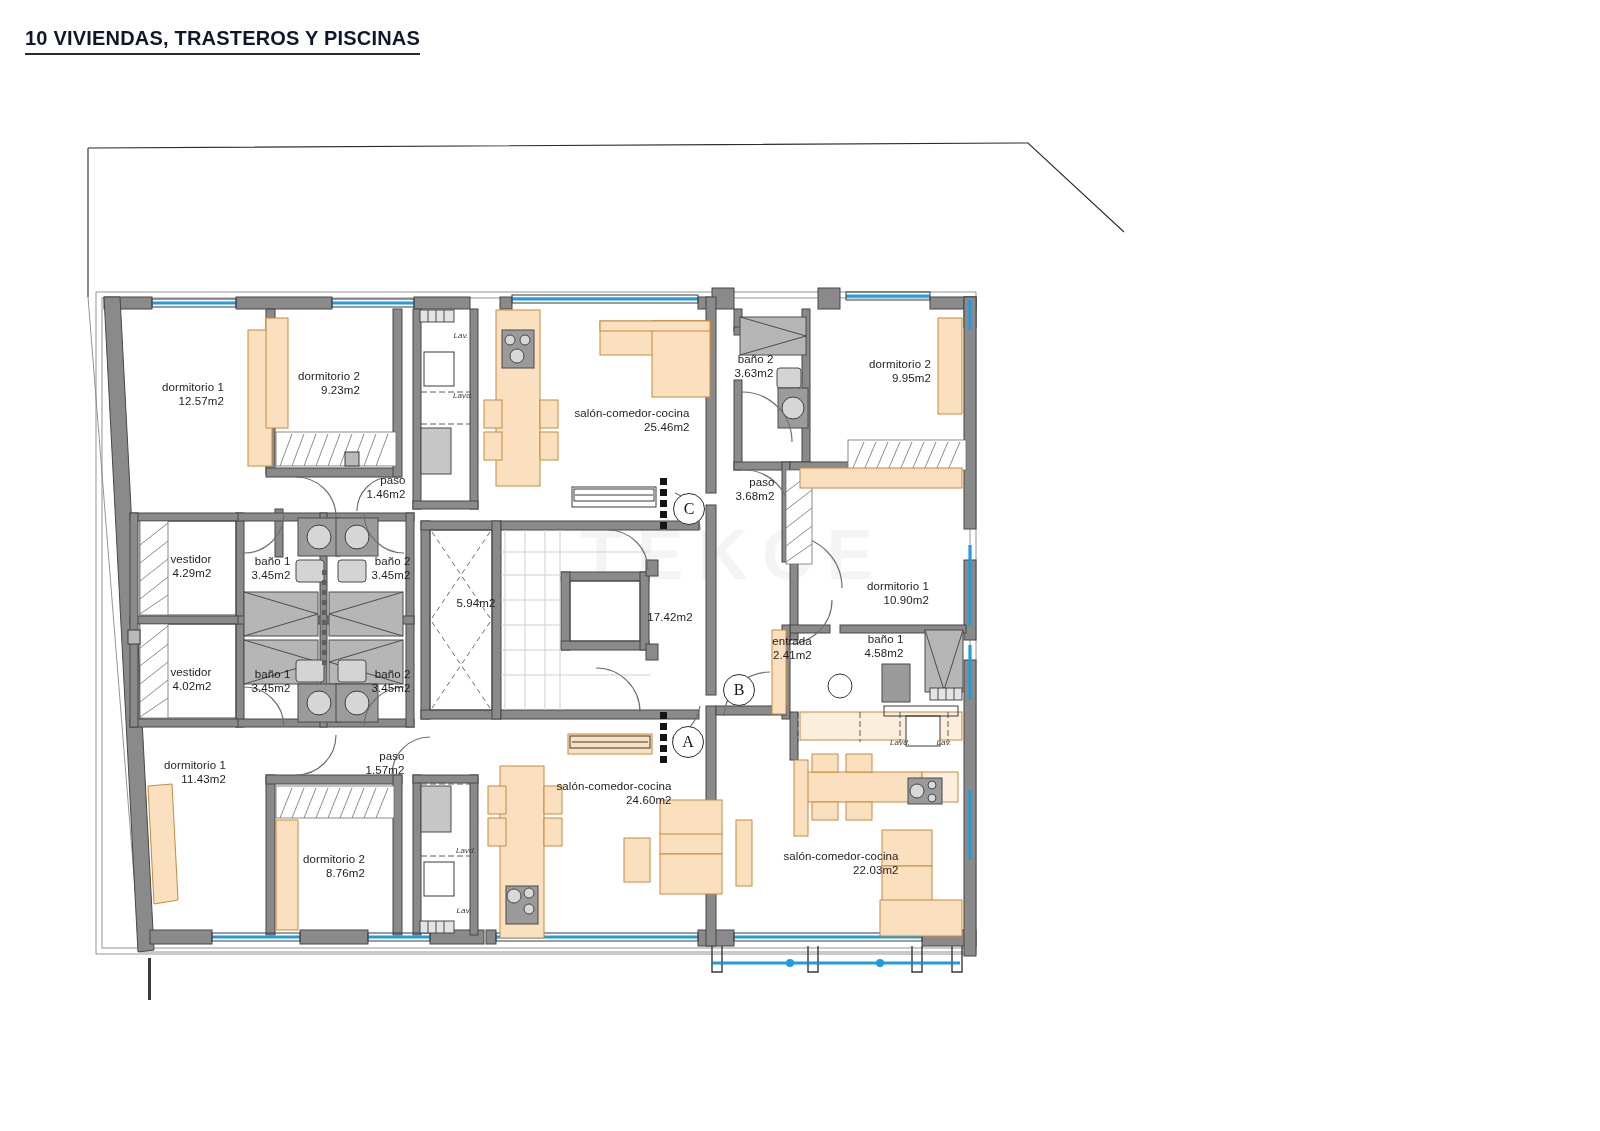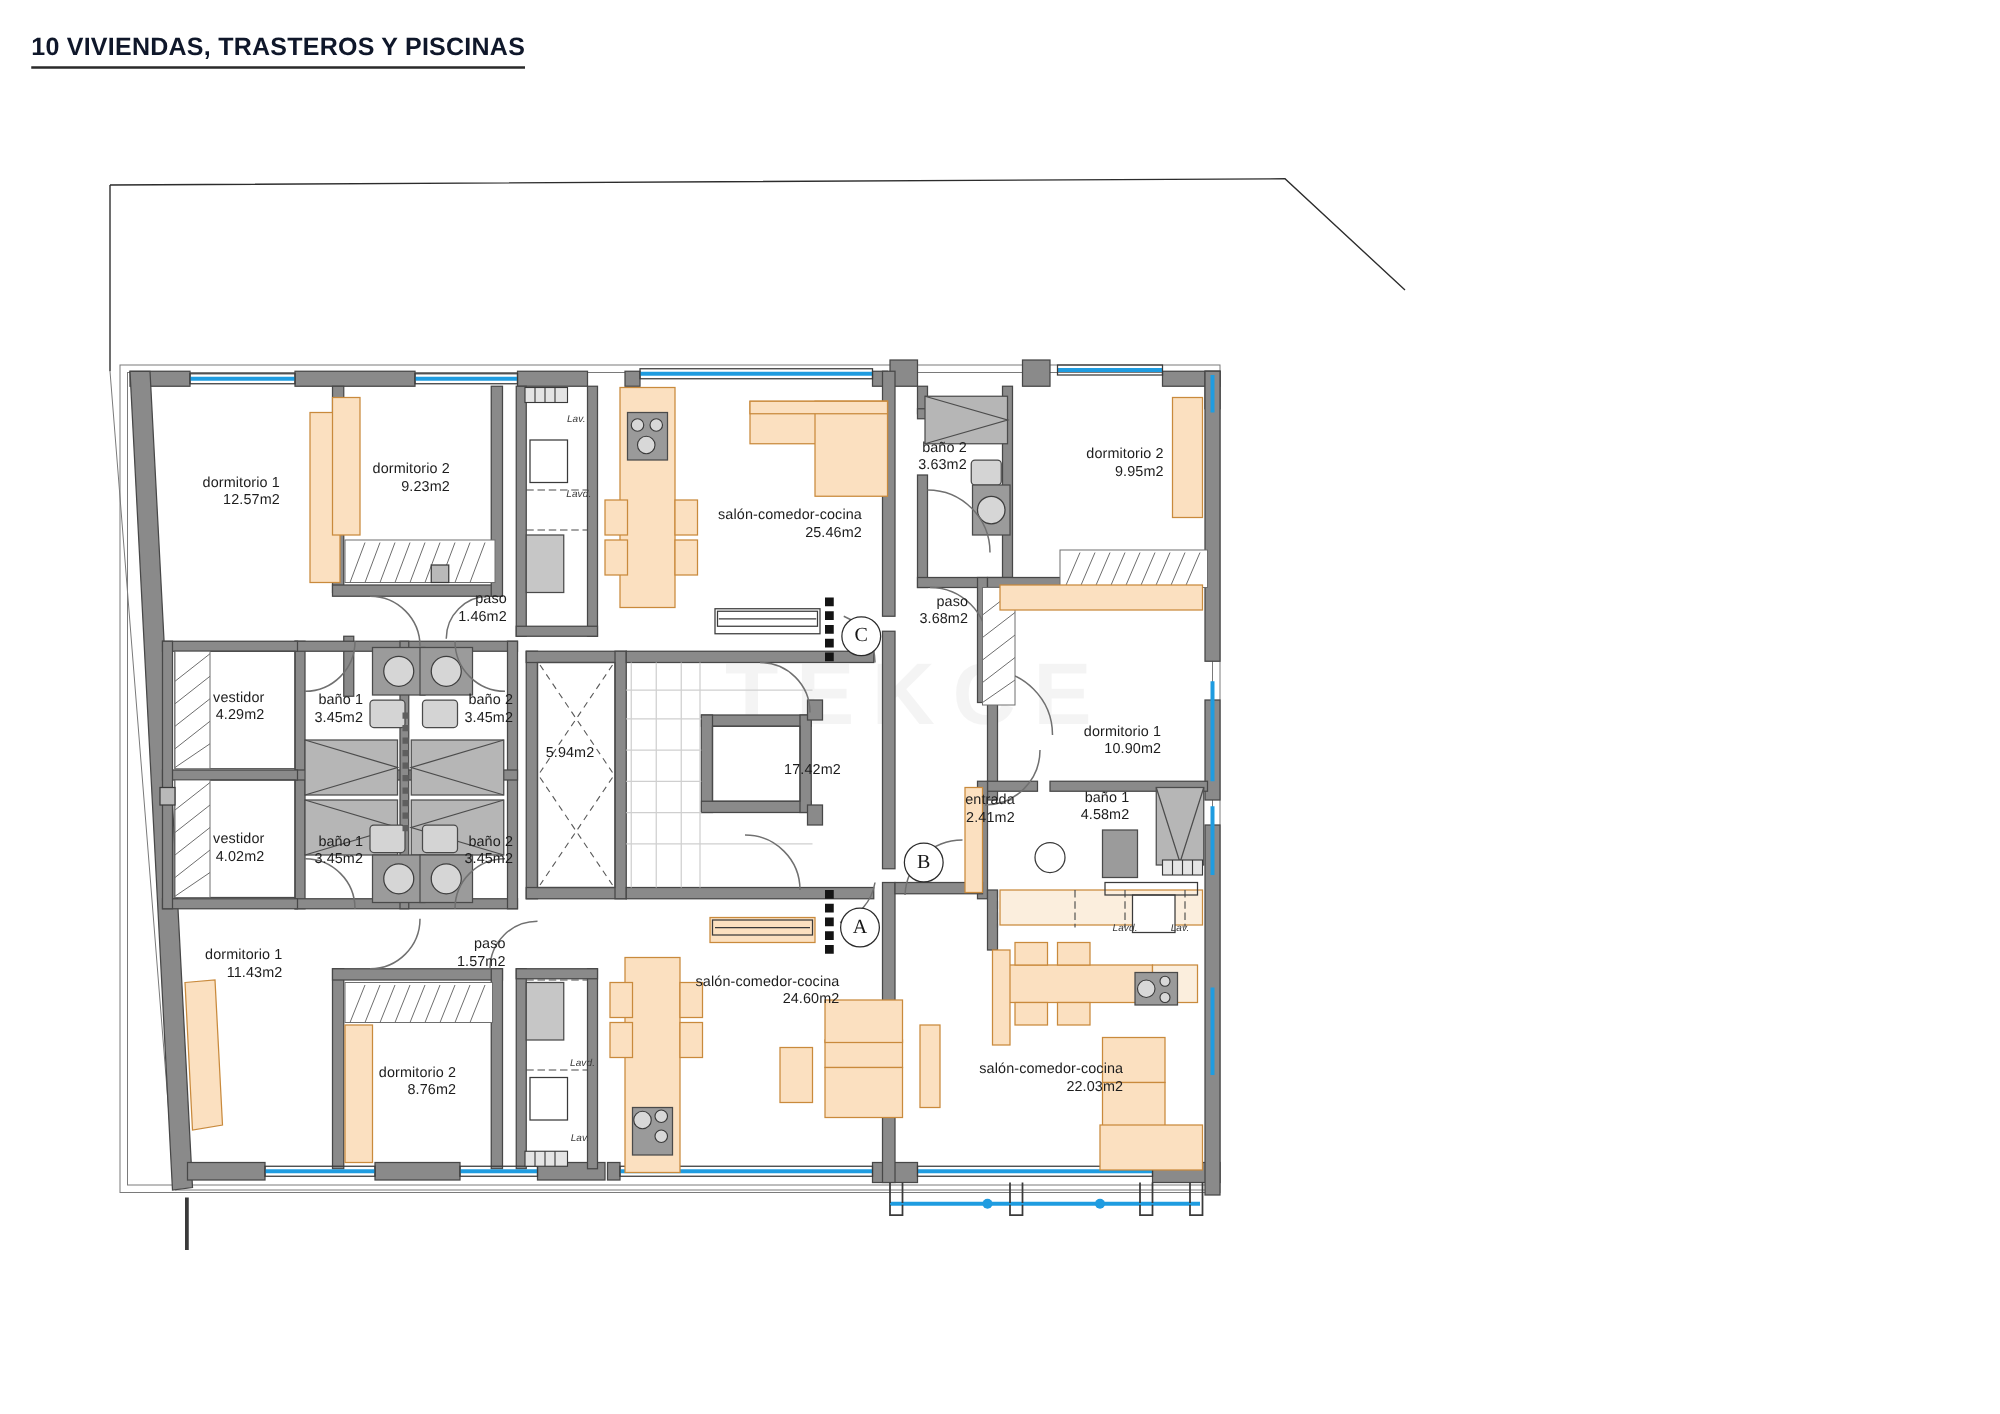--- a/index.html
+++ b/index.html
@@ -41,21 +41,21 @@
   .rlabel{
     position:absolute;
     font-size:11.5px;line-height:13.5px;
     color:#1d1d1d;
     text-align:right;
     white-space:nowrap;
     transform:translate(-50%,-50%);
     letter-spacing:.1px;
     pointer-events:none;
   }
-  .rlabel.one{line-height:13px;}
+  .rlabel.one{line-height:13px;margin-left:20px;}
   .rlabel .nm{display:block;}
   .rlabel .ar{display:block;}
   .alabel{
     position:absolute;
     font-size:8px;color:#3a3a3a;
     transform:translate(-50%,-50%);
     white-space:nowrap;
     letter-spacing:.1px;
     font-style:italic;
   }

